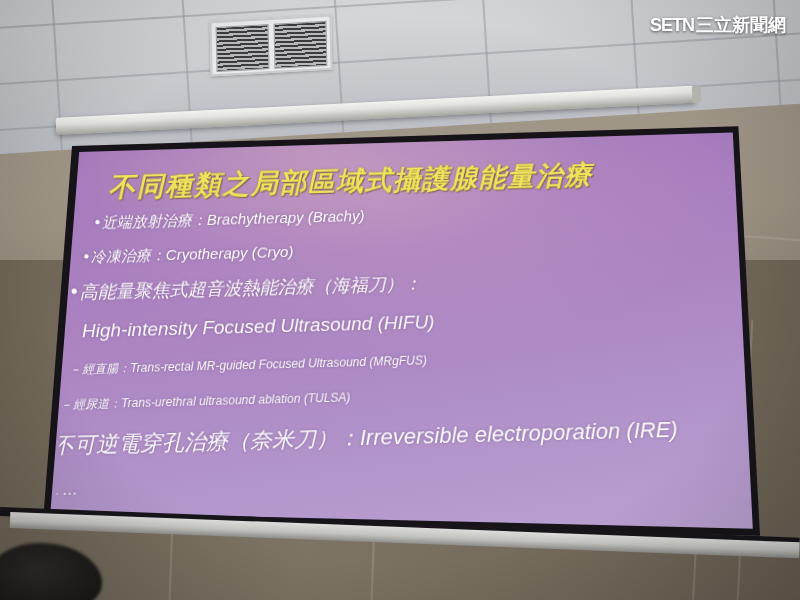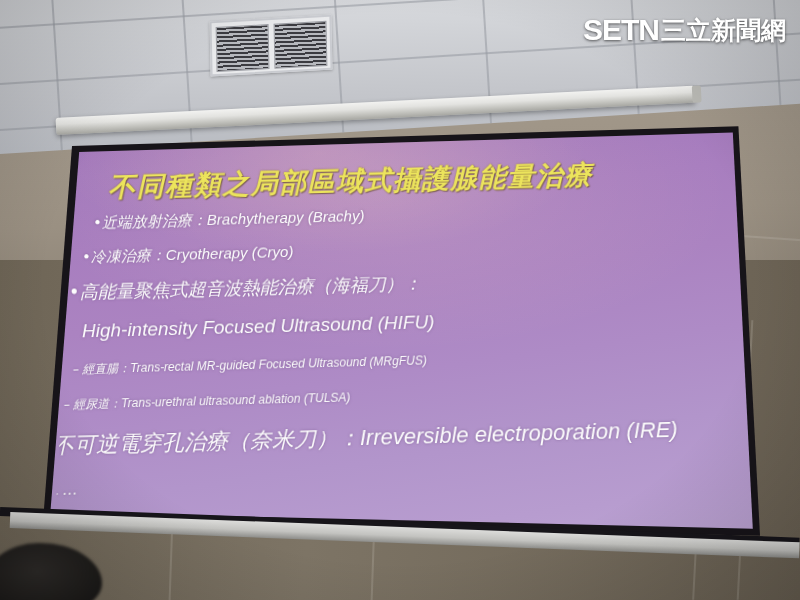--- a/index.html
+++ b/index.html
@@ -140,22 +140,22 @@
   
   .watermark {
     position:absolute; right:14px; top:13px;
     font-family:"Liberation Sans", sans-serif;
     font-weight:bold; font-size:26px; color:#ffffff;
     letter-spacing:-.5px;
     text-shadow:0 1px 3px rgba(0,0,0,.6);
     display:flex; align-items:center; gap:2px;
     z-index:40;
   }
-  .wm-setn { font-size:30px; letter-spacing:-1px; }
-  .wm-cn { font-family:"DejaVu Sans", sans-serif; font-size:25px; letter-spacing:0px; }
+  .wm-setn { font-size:18px; letter-spacing:-1px; }
+  .wm-cn { font-family:"DejaVu Sans", sans-serif; font-size:18px; letter-spacing:0px; }
 
   
   .chair {
     position:absolute; left:-16px; top:543px; width:118px; height:70px;
     background:radial-gradient(ellipse at 45% 40%, #2e2b29 0%, #201e1c 55%, #141312 100%);
     border-radius:46% 52% 40% 44% / 60% 58% 42% 40%;
     filter:blur(1.4px);
   }
   .panel-seam {
     position:absolute; background:rgba(205,200,190,.22); filter:blur(.6px);

